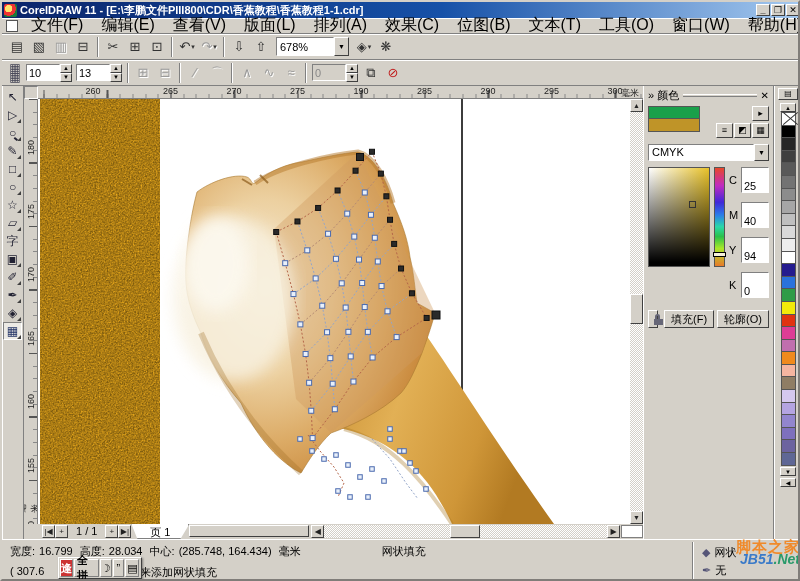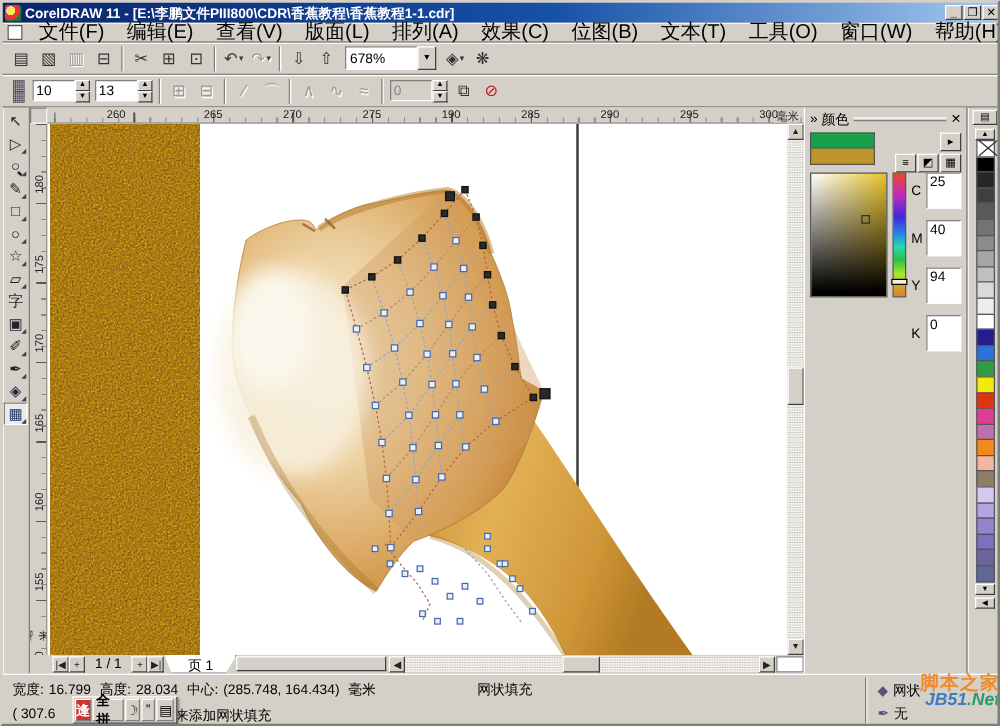--- a/index.html
+++ b/index.html
@@ -107,22 +107,22 @@
   #mixer{display:flex;gap:4px;}
   #field{position:relative;width:62px;height:100px;border:1px solid #555;
     background:linear-gradient(to bottom,rgba(0,0,0,0),#000 96%),linear-gradient(to right,#fff,#e8c22a);}
   #field-marker{position:absolute;left:66%;top:34%;width:7px;height:7px;border:1px solid #333;background:transparent;}
   #huebar{position:relative;width:11px;height:100px;border:1px solid #555;
     background:linear-gradient(to bottom,#e8482a,#c02ac0 18%,#4028d8 35%,#2a7de8 48%,#2ad8a8 60%,#2ac04a 70%,#a8e82a 82%,#e87a2a 100%);}
   #hue-marker{position:absolute;left:-2px;top:86%;width:13px;height:5px;border:1px solid #000;background:#f5f0da;}
   #channels{display:flex;flex-direction:column;gap:9px;width:40px;}
   .chrow{display:flex;align-items:center;gap:3px;}
   .chrow .lb{width:9px;font-size:11px;}
-  .chrow .vl{flex:1;height:29px;background:#fff;border:1px solid;border-color:#808080 #fff #fff #808080;
-    font-size:11px;padding:1px 2px;}
+  .chrow .vl{flex:1;height:16px;background:#fff;border:1px solid;border-color:#808080 #fff #fff #808080;
+    font-size:11px;padding:12px 2px;}
   #docker-foot{display:flex;align-items:center;gap:3px;margin-top:12px;}
   #lock-btn{width:20px;height:18px;position:relative;}
   #lock-btn .body{position:absolute;left:5px;top:8px;width:9px;height:6px;background:#667;}
   #lock-btn .arc{position:absolute;left:6px;top:3px;width:5px;height:5px;border:2px solid #667;border-bottom:none;border-radius:4px 4px 0 0;}
   .dock-btn{height:18px;font-size:11px;padding:1px 6px;white-space:nowrap;}
   
   #palette{position:absolute;left:771px;top:84px;width:29px;height:453px;border-left:1px solid #808080;
     box-shadow:1px 0 0 #fff inset;display:flex;flex-direction:column;align-items:center;padding-top:2px;}
   #pal-prop{width:20px;height:12px;font-size:8px;line-height:10px;text-align:center;margin-bottom:2px;}
   .pal-arr{width:16px;height:9px;font-size:6px;line-height:8px;text-align:center;margin:1px 0;}
@@ -565,20 +565,24 @@
       </div>
       <div style="flex:1;display:flex;flex-direction:column;align-items:flex-end;gap:2px;">
         <span class="mini-btn raised">▸</span>
         <span id="view-btns" style="display:flex;gap:1px;">
             <span class="mini-btn raised">≡</span>
             <span class="mini-btn raised">◩</span>
             <span class="mini-btn raised">▦</span>
           </span>
       </div>
     </div>
+    <div id="model-combo">
+      <span class="val">CMYK</span>
+      <span class="cbtn">▼</span>
+    </div>
     <div id="mixer">
       <div id="field">
         <div id="field-marker"></div>
       </div>
       <div id="huebar">
         <div id="hue-marker"></div>
       </div>
       <div id="channels">
           <div class="chrow">
             <span class="lb">C</span>
@@ -590,20 +594,29 @@
           </div>
           <div class="chrow">
             <span class="lb">Y</span>
             <span class="vl">94</span>
           </div>
           <div class="chrow">
             <span class="lb">K</span>
             <span class="vl">0</span>
           </div>
         </div>
+    </div>
+    <div id="docker-foot">
+      <span id="lock-btn" class="raised">
+          <span class="arc"></span>
+          <span class="body"></span>
+        </span>
+      <span style="flex:1;"></span>
+      <span class="dock-btn raised">填充(F)</span>
+      <span class="dock-btn raised">轮廓(O)</span>
     </div>
   </div>
 
   <div id="palette">
     <span id="pal-prop" class="raised">▤</span>
     <span class="pal-arr raised">▲</span>
     <span id="pal-swatches" style="display:flex;flex-direction:column;">
         <div class="swatch none"></div>
         <div class="swatch" style="background: rgb(0, 0, 0);"></div>
         <div class="swatch" style="background: rgb(38, 38, 38);"></div>

